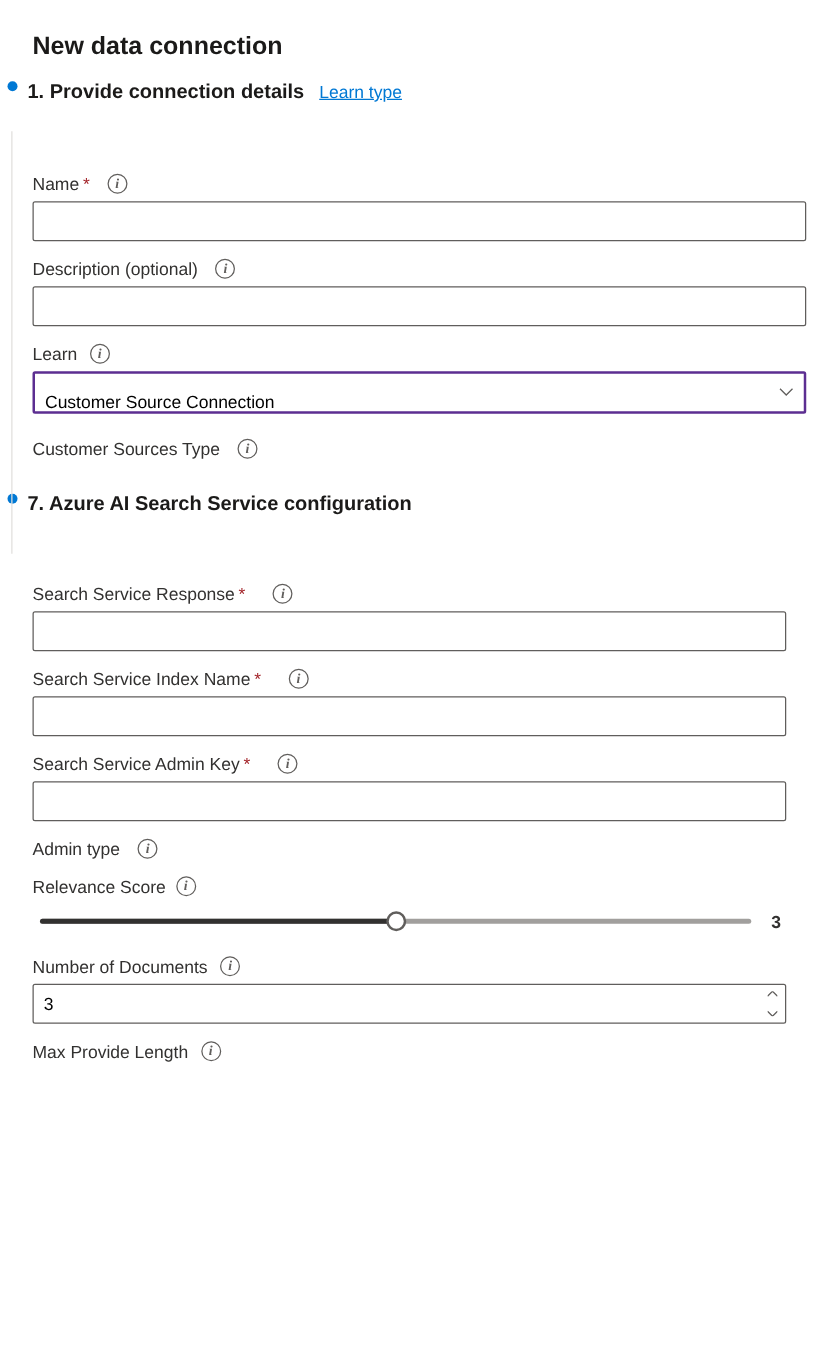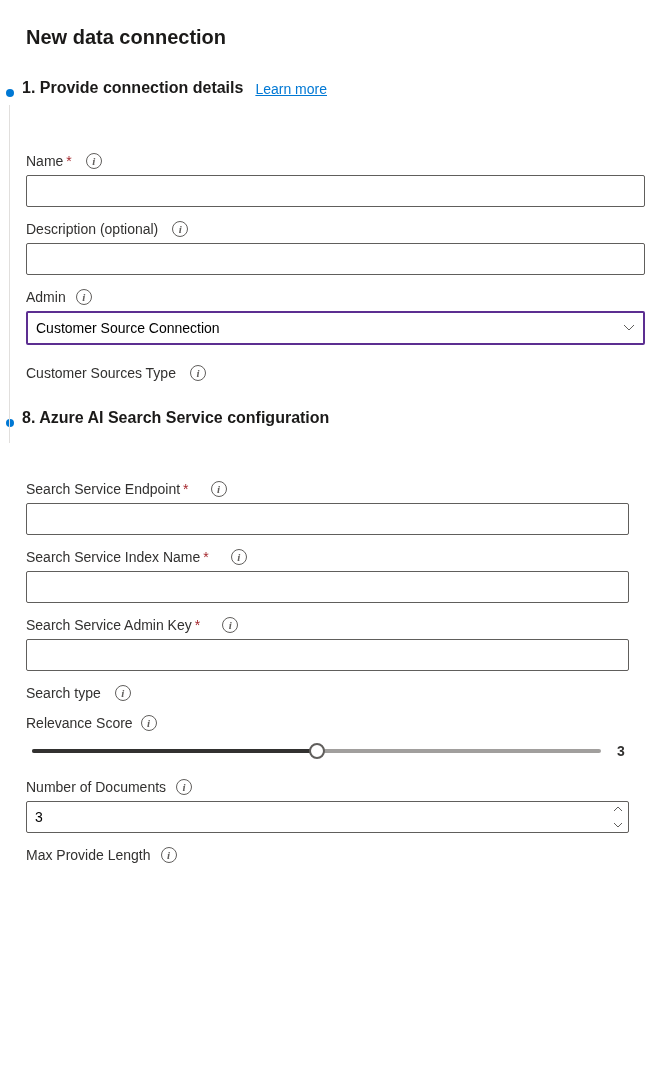--- a/index.html
+++ b/index.html
@@ -9,25 +9,25 @@
       color: #323130;
       background: #ffffff;
       padding: 0;
       width: 655px;
     }
     .page-title {
       font-size: 20px;
       font-weight: 600;
       color: #1b1a19;
       padding: 26px 0 0 26px;
-      margin-bottom: 30px;
+      margin-bottom: 16px;
     }
     .section-header {
       display: flex;
-      align-items: flex-end;
+      align-items: flex-start;
       margin-bottom: 4px;
       padding-left: 6px;
     }
     .bullet {
       width: 8px;
       height: 8px;
       border-radius: 50%;
       background: #0078d4;
       margin-right: 8px;
       flex-shrink: 0;
@@ -107,21 +107,21 @@
       border: 1px solid #605e5c;
       border-radius: 2px;
       padding: 0 28px 0 8px;
       font-size: 14px;
       font-family: inherit;
       background: #ffffff;
       appearance: none;
       cursor: pointer;
       text-align: left;
       display: flex;
-      align-items: center;
+      align-items: flex-end;
     }
     .select.active {
       border: 2px solid #5c2e91;
       height: 34px;
     }
     .chevron-down {
       position: absolute;
       right: 10px;
       top: 50%;
       transform: translateY(-50%);
@@ -217,21 +217,21 @@
 </head>
 <body>
 
 <h1 class="page-title">New data connection</h1>
 
 <div class="vline" style="top:105px; height:338px;"></div>
 
 <div class="section-header">
   <span class="bullet"></span>
   <span class="section-title">1. Provide connection details</span>
-  <a class="learn-more">Learn more</a>
+  <a class="learn-more">Learn type</a>
 </div>
 
 <div class="form-body">
 
   <div class="field">
     <div class="field-label-row">
       <span class="field-label">Name</span>
       <span class="req">*</span>
       <span class="info-icon">i</span>
     </div>
@@ -241,21 +241,21 @@
   <div class="field">
     <div class="field-label-row">
       <span class="field-label">Description (optional)</span>
       <span class="info-icon">i</span>
     </div>
     <input type="text" class="text-input" value="" style="">
   </div>
 
   <div class="field">
     <div class="field-label-row">
-      <span class="field-label">Admin</span>
+      <span class="field-label">Learn</span>
       <span class="info-icon" style="margin-left:10px">i</span>
     </div>
     <div class="select-wrapper">
       <button class="select active">
         <span>Customer Source Connection</span>
       </button>
       <span class="chevron-down">
         <svg width="12" height="8" viewBox="0 0 12 8">
             <path d="M1 1 L6 6 L11 1" stroke="#605e5c" stroke-width="1" fill="none"></path>
           </svg>
@@ -267,28 +267,28 @@
     <div class="field-label-row">
       <span class="field-label">Customer Sources Type</span>
       <span class="info-icon">i</span>
     </div>
   </div>
 
 </div>
 
 <div class="section-header" style="margin-top:28px">
   <span class="bullet"></span>
-  <span class="section-title">8. Azure AI Search Service configuration</span>
+  <span class="section-title">7. Azure AI Search Service configuration</span>
 </div>
 
 <div class="form-body-2">
 
   <div class="field">
     <div class="field-label-row">
-      <span class="field-label">Search Service Endpoint</span>
+      <span class="field-label">Search Service Response</span>
       <span class="req">*</span>
       <span class="info-icon" style="margin-left:22px">i</span>
     </div>
     <input type="text" class="text-input" value="" style="">
   </div>
 
   <div class="field">
     <div class="field-label-row">
       <span class="field-label">Search Service Index Name</span>
       <span class="req">*</span>
@@ -301,21 +301,21 @@
     <div class="field-label-row">
       <span class="field-label">Search Service Admin Key</span>
       <span class="req">*</span>
       <span class="info-icon" style="margin-left:22px">i</span>
     </div>
     <input type="text" class="text-input" value="" style="">
   </div>
 
   <div class="field">
     <div class="field-label-row">
-      <span class="field-label">Search type</span>
+      <span class="field-label">Admin type</span>
       <span class="info-icon">i</span>
     </div>
   </div>
 
   <div class="field">
     <div class="field-label-row">
       <span class="field-label">Relevance Score</span>
       <span class="info-icon" style="margin-left:8px">i</span>
     </div>
     <div class="slider-row">

